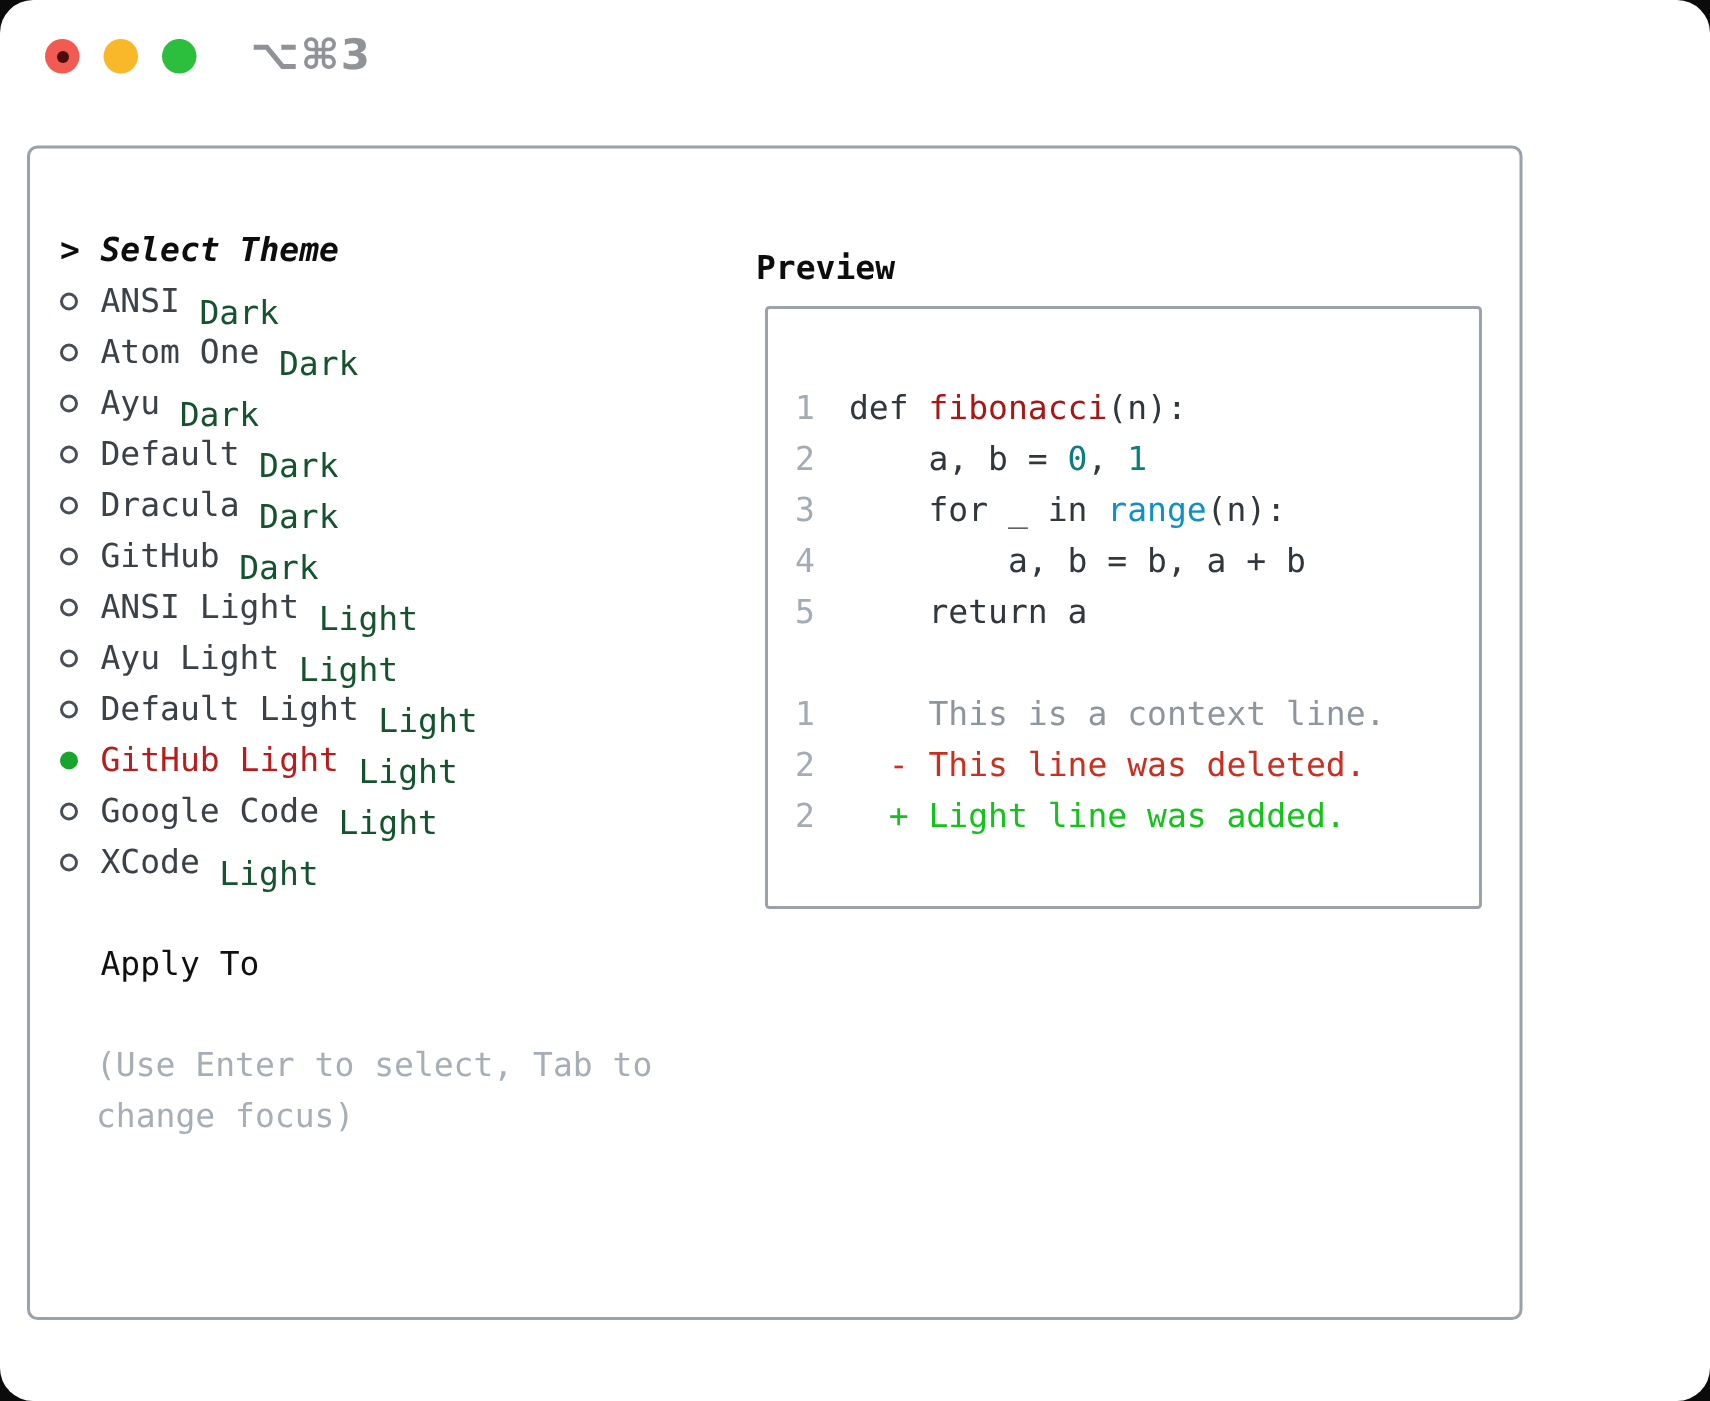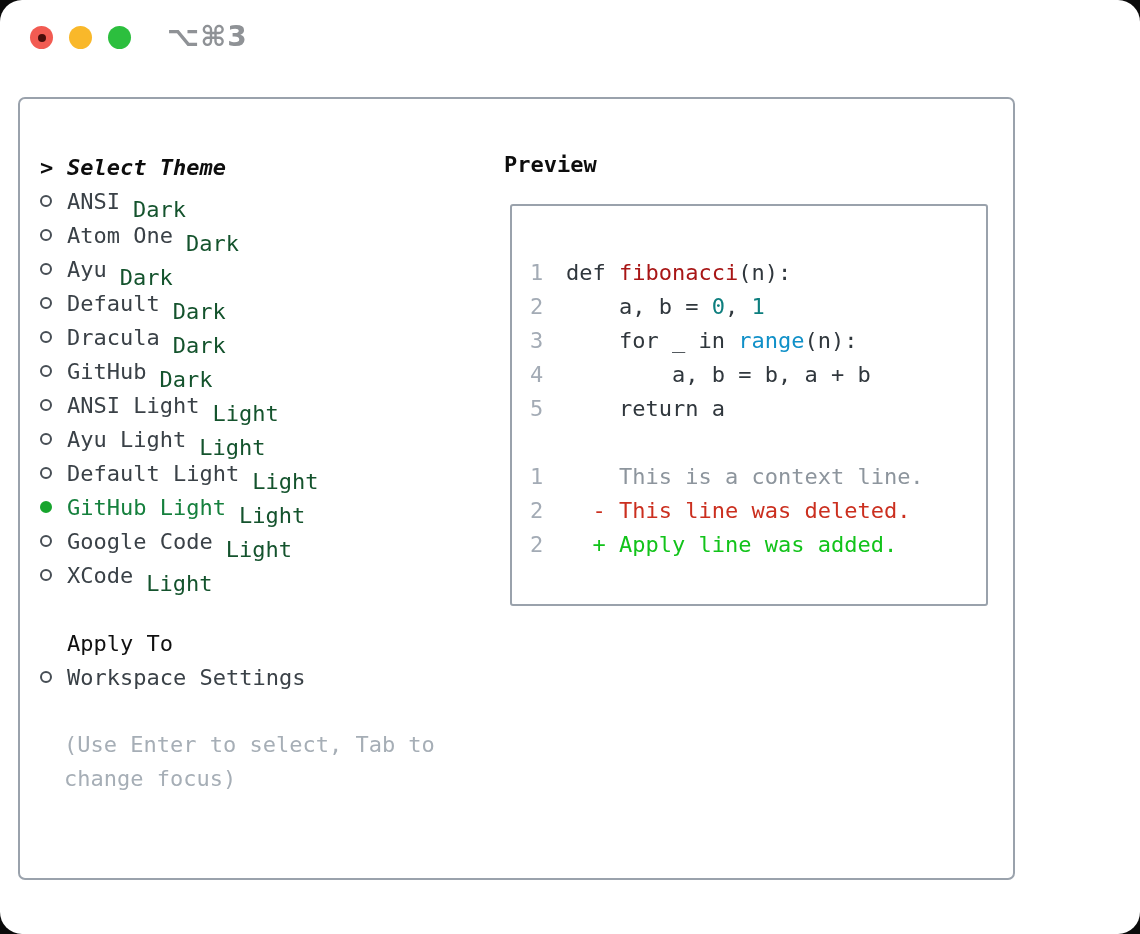--- a/index.html
+++ b/index.html
@@ -34,32 +34,32 @@
 
   
   .left-col { position:absolute; left:20px; top:51px; font-size:22px; color:#3a4147; }
   .row { height:34px; display:flex; align-items:center; white-space:pre; }
   .marker { width:27px; display:flex; align-items:center; flex:0 0 27px; }
   .cursor { font-weight:700; color:#0d0d0d; font-size:22px; }
   .radio { width:12px; height:12px; border:2px solid #474e55; border-radius:50%; }
   .radio.on { background:#17a52d; border-color:#17a52d; }
   .hdr { font-weight:700; color:#0d0d0d;font-style:italic; }
   .item-name {}
-  .item-name.sel { color:#15803d; }
+  .item-name.sel { color:#b91c1c; }
   .variant { color:#14532d;margin-top:17px; }
   .opt-label.sel { color:#17a52d; }
   .section-hdr { color:#101010; }
   .spacer { height:34px; }
   .help {
     width:430px; line-height:34px; color:#a6aeb6; font-size:22px;margin-left:24px;
   }
 
   
   .preview-hdr {
-    position:absolute; left:484px; top:49px; height:34px; line-height:34px;
+    position:absolute; left:484px; top:64px; height:34px; line-height:34px;
     font-size:22px; font-weight:700; color:#0d0d0d;
   }
   .preview-box {
     position:absolute; left:490px; top:105px; width:478px; height:402px;
     border:2px solid #9aa2ac; border-radius:3px; background:#fff;
     padding:49px 0 0 18px; font-size:22px;
   }
   .pline { height:34px; display:flex; align-items:center; white-space:pre; }
   .lnum { flex:0 0 36px; color:#a3abb5; }
   .tok-plain    { color:#30373d; }
@@ -164,24 +164,20 @@
     <span class="variant" style="margin-left: 13px;">Light</span>
   </div>
 </div>
       <div class="spacer"></div>
       <div class="row">
         <span class="marker"></span>
         <span class="section-hdr">Apply To</span>
       </div>
       <div id="apply-options">
 
-  <div class="row">
-    <span class="marker"><span class="radio"></span></span>
-    <span class="opt-label">Workspace Settings</span>
-  </div>
 </div>
       <div class="spacer"></div>
       <div class="help">(Use Enter to select, Tab to change focus)</div>
     </div>
 
     <div class="preview-hdr">Preview</div>
 
     <div class="preview-box">
       <div id="code-lines">
   <div class="pline">
@@ -216,19 +212,19 @@
     <span class="lcontent diff-context">    This is a context line.</span>
   </div>
 
   <div class="pline">
     <span class="lnum">2</span>
     <span class="lcontent diff-deleted">  - This line was deleted.</span>
   </div>
 
   <div class="pline">
     <span class="lnum">2</span>
-    <span class="lcontent diff-added">  + Apply line was added.</span>
+    <span class="lcontent diff-added">  + Light line was added.</span>
   </div>
 </div>
     </div>
 
   </div>
 </div>
 
 </body></html>

